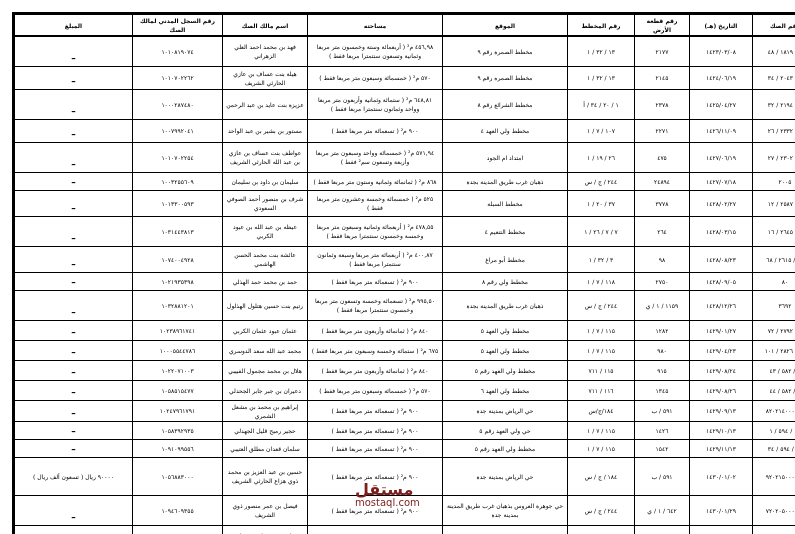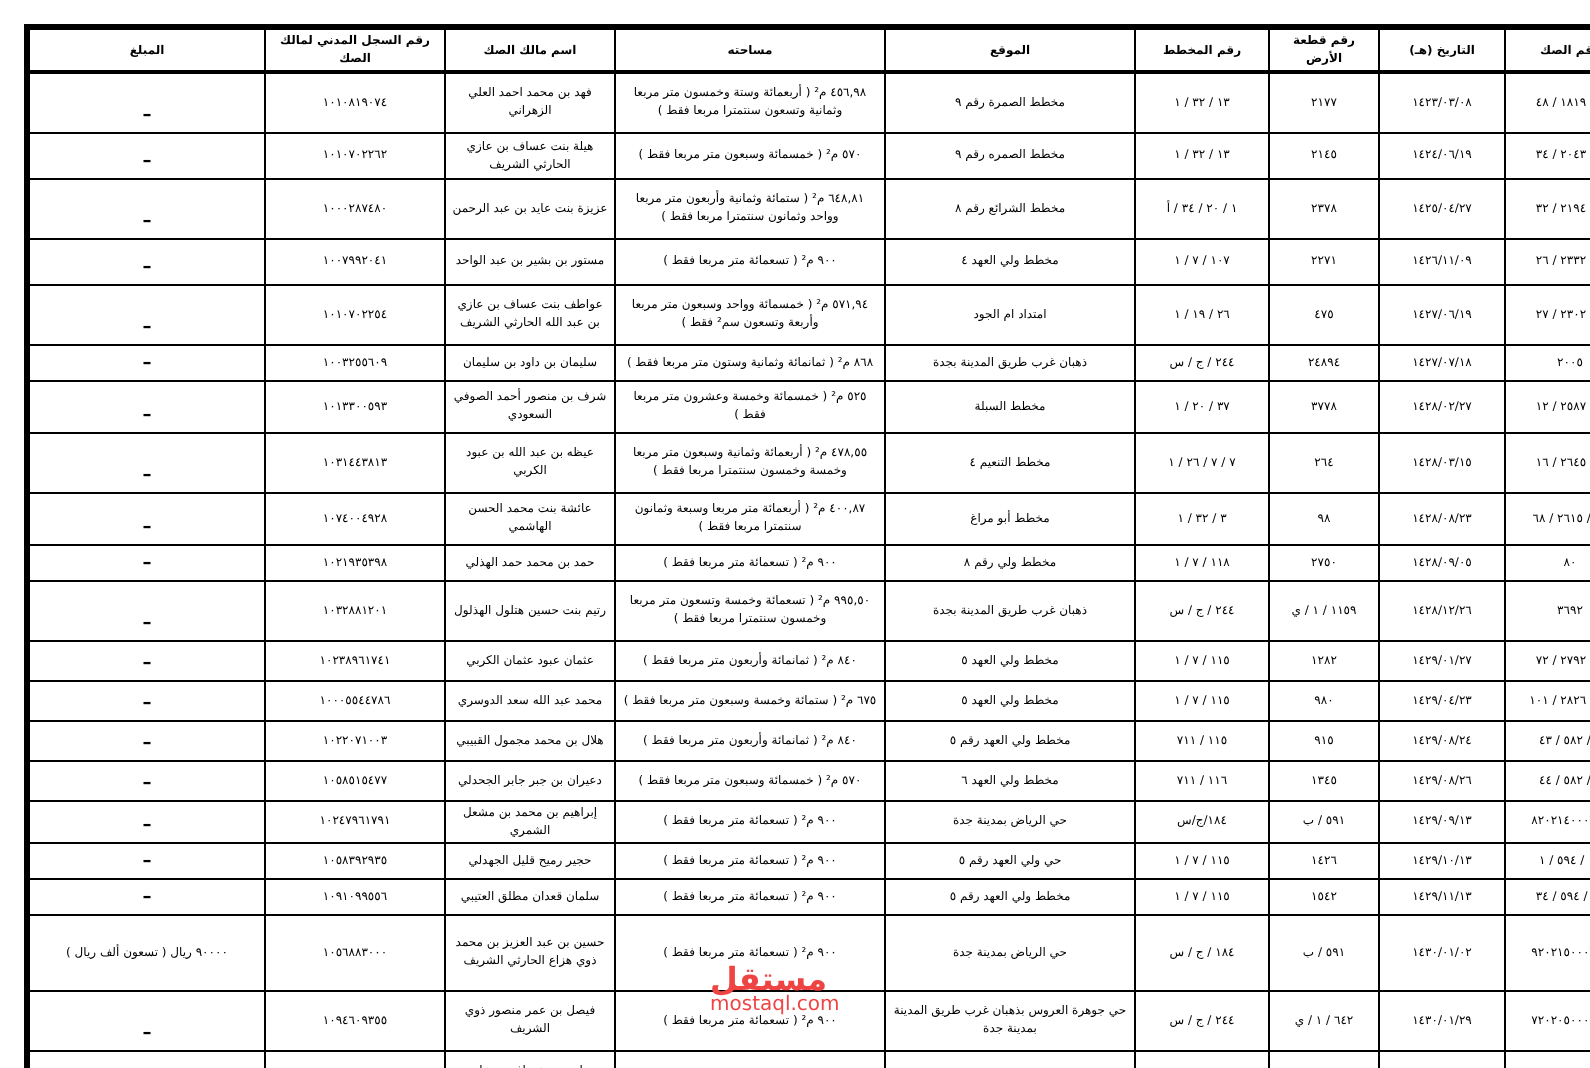--- a/index.html
+++ b/index.html
@@ -14,21 +14,21 @@
   td.dash { font-weight: bold; font-size: 9px; vertical-align: bottom; padding-bottom: 3px; }
   .c-deed { width: 60px; }
   .c-date { width: 58px; }
   .c-plot { width: 50px; }
   .c-plan { width: 62px; }
   .c-loc { width: 120px; }
   .c-area { width: 130px; }
   .c-owner { width: 80px; }
   .c-civil { width: 85px; }
   .c-amount { width: 113px; }
-  .watermark { position: absolute; left: 355px; top: 480px; color: #ef4444;
+  .watermark { position: absolute; left: 355px; top: 480px; color: #7f1d1d;
                font-size: 16px; font-weight: bold; pointer-events: none; }
   .watermark .sub { display:block; font-size: 10px; font-weight: normal; margin-top: -2px; }
 </style>
 </head>
 <body>
 
 <div class="wrap">
   <table>
     <thead>
       <tr>

